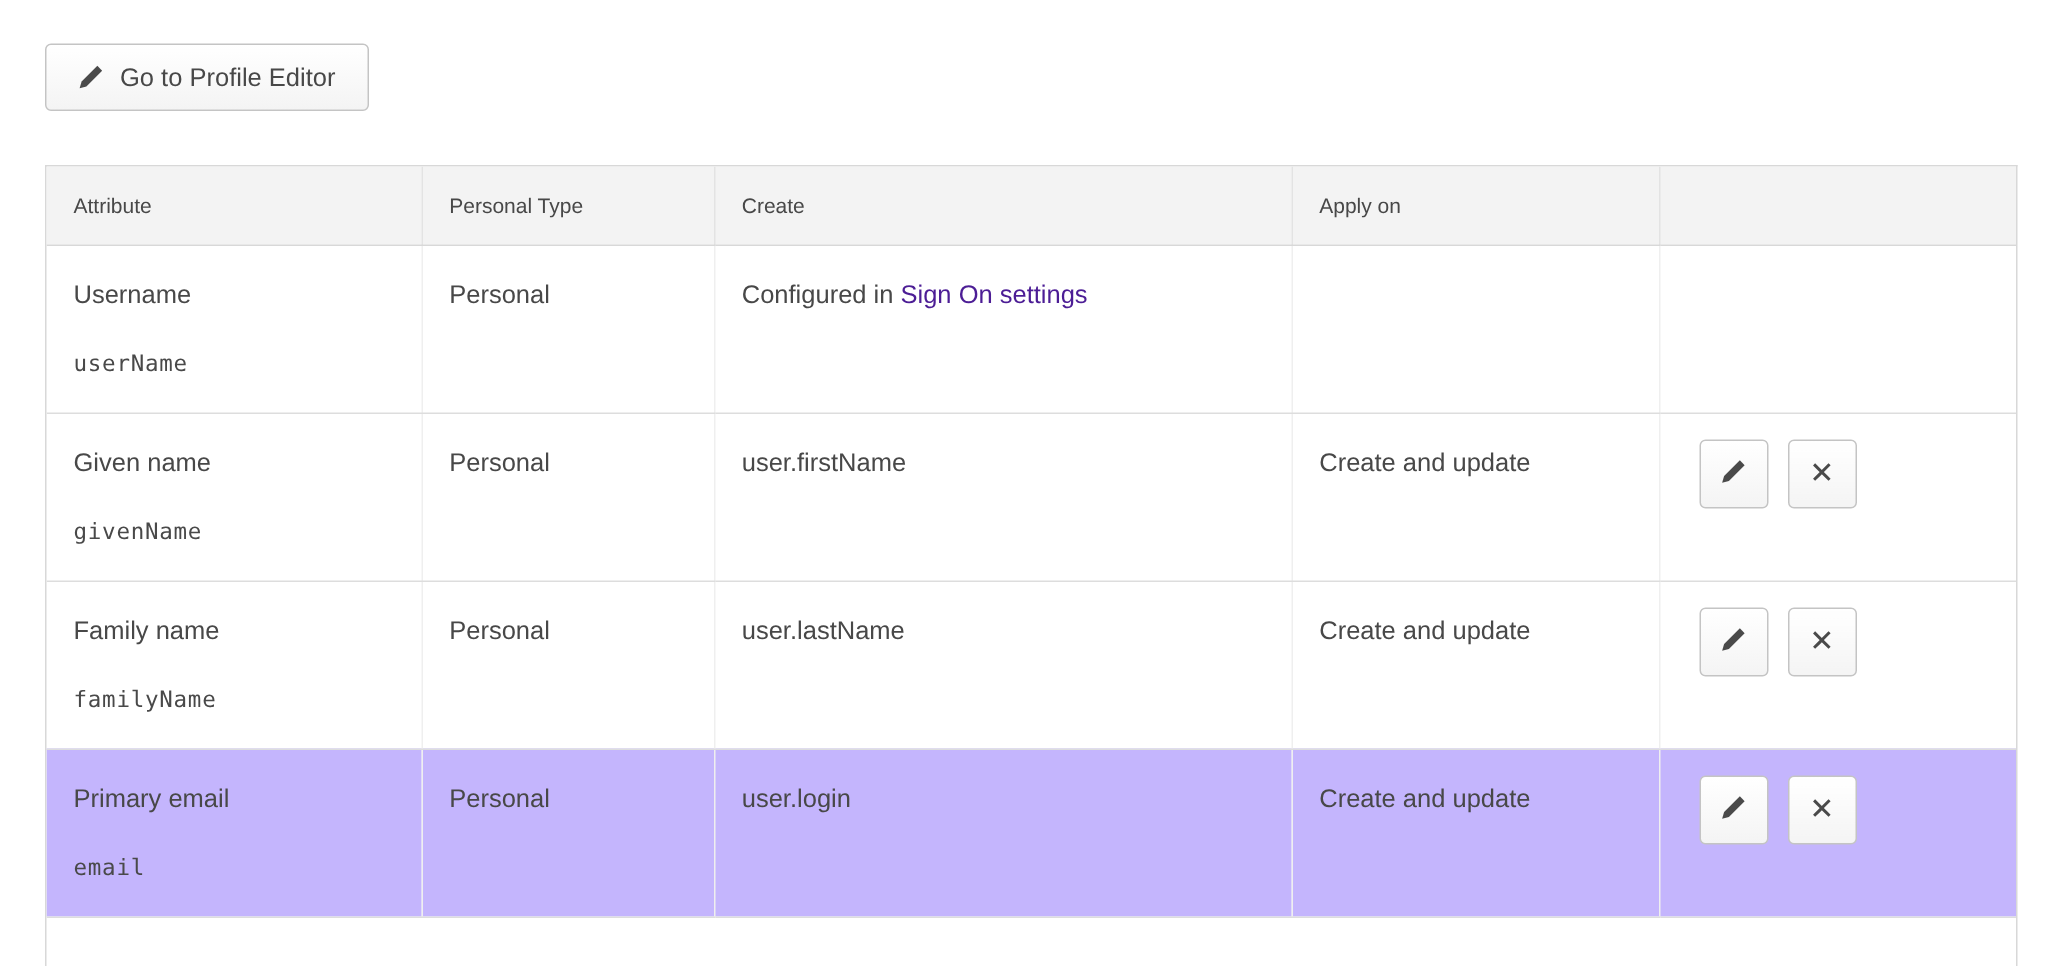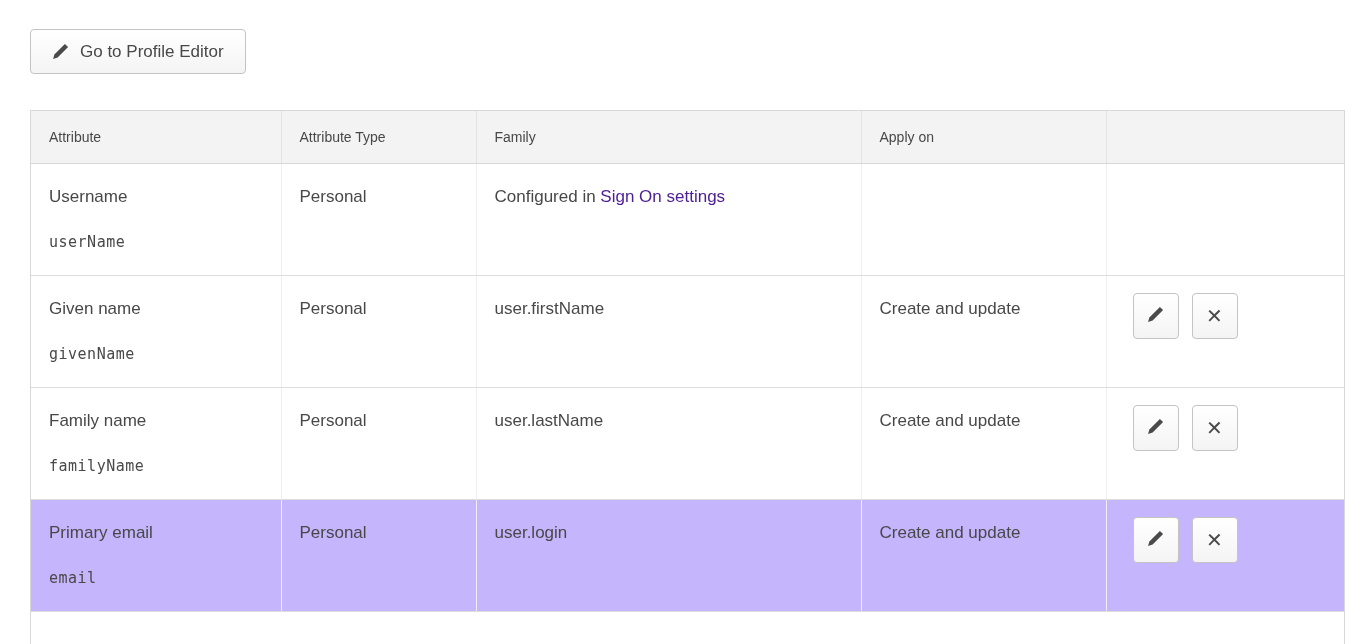--- a/index.html
+++ b/index.html
@@ -83,22 +83,22 @@
       <colgroup>
         <col style="width:250px">
           <col style="width:195px">
           <col style="width:385px">
           <col style="width:245px">
           <col>
       </colgroup>
       <thead>
         <tr>
           <th>Attribute</th>
-          <th>Attribute Type</th>
-          <th>Family</th>
+          <th>Personal Type</th>
+          <th>Create</th>
           <th>Apply on</th>
           <th></th>
         </tr>
       </thead>
       <tbody>
 
         <tr>
           <td>
             <div>Username</div>
             <div class="attr-code">userName</div>

